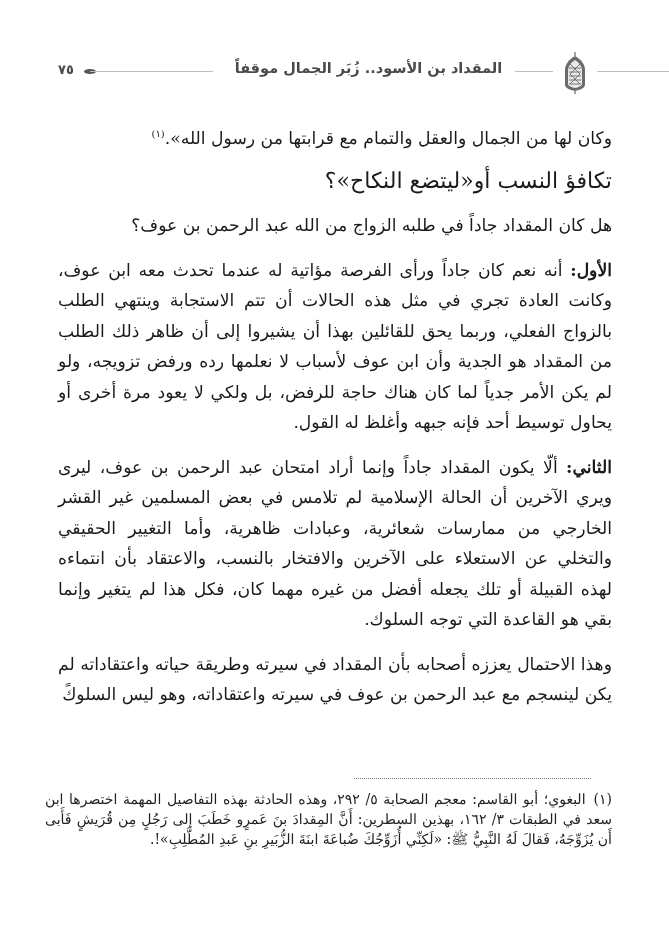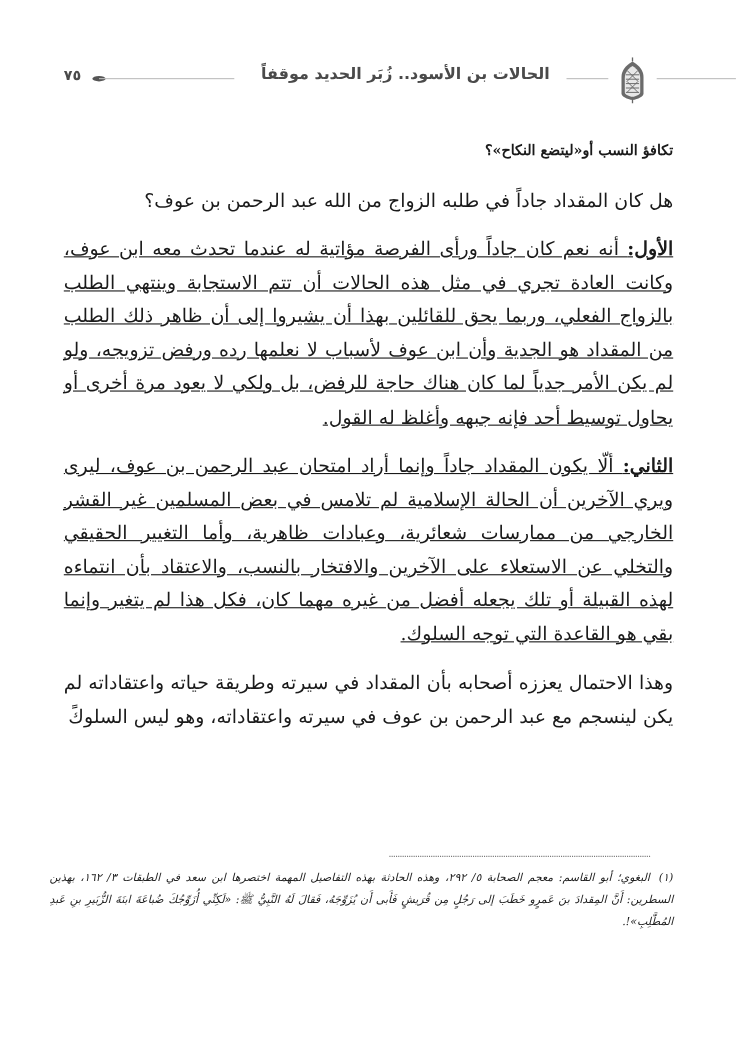--- a/index.html
+++ b/index.html
@@ -26,62 +26,65 @@
   .running-title { left: 229px; right: auto; transform: none; width: 279px; text-align: center; }
   .ornament { position: absolute; left: 562px; top: 2px; width: 26px; height: 42px; }
 
   
   .content {
     position: absolute; top: 123px; left: 58px; width: 554px; direction: rtl;
     font-size: 17.2px; line-height: 30.5px; text-align: justify;
   }
   .content p { margin: 0; }
   .p-first { margin-bottom: 12px !important; }
-  .subheading { font-weight: bold; font-size: 13px; margin-bottom: 14px !important; }
+  .subheading { font-weight: normal; font-size: 22px; margin-bottom: 14px !important; }
   .q { margin-bottom: 14px !important; }
   .intro { margin-bottom: 14px !important; }
-  .para { margin-bottom: 14px !important; text-decoration: underline; }
+  .para { margin-bottom: 14px !important; }
   .lead { font-weight: bold; }
   sup { font-size: 10px; line-height: 0; }
 
   
   .fn-sep {
     position: absolute; top: 778px; left: 354px; width: 237px; height: 0;
     border-top: 1px dotted #7a7a7a;
   }
   .footnotes {
     position: absolute; top: 789px; left: 45px; width: 567px; direction: rtl;
-    font-size: 10px; line-height: 20px; text-align: justify; color: #222; font-style: italic;
+    font-size: 14px; line-height: 20px; text-align: justify; color: #222;
   }
   .footnotes p { margin: 0; }
   .fn-num { margin-left: 8px; }
 </style>
 </head>
 <body>
 
 <div class="header">
   <span class="page-num">٧٥</span>
   <span class="hdr-dot"></span>
   <span class="hdr-line l1"></span>
-  <span class="running-title">الحالات بن الأسود.. زُبَر الحديد موقفاً</span>
+  <span class="running-title">المقداد بن الأسود.. زُبَر الجمال موقفاً</span>
   <span class="hdr-line l2"></span>
   <svg class="ornament" viewBox="0 0 26 42">
     <line x1="13" y1="0" x2="13" y2="4" stroke="#666" stroke-width="1.2"></line>
     <path d="M13 4 C 20 8, 23 13, 23 18 L 23 33 C 23 36, 18 38, 13 39 C 8 38, 3 36, 3 33 L 3 18 C 3 13, 6 8, 13 4 Z" fill="#6b6b6b"></path>
     <path d="M13 8 C 18 11, 20 15, 20 19 L 20 32 C 20 34, 16 35.5, 13 36 C 10 35.5, 6 34, 6 32 L 6 19 C 6 15, 8 11, 13 8 Z" fill="#e8e8e8"></path>
     <g stroke="#6b6b6b" stroke-width="0.9" fill="none">
       <path d="M7 16 L19 16 M7 20 L19 20 M7 24 L19 24 M7 28 L19 28 M7 32 L19 32"></path>
       <path d="M8 12 L18 22 M18 12 L8 22 M8 22 L18 32 M18 22 L8 32"></path>
     </g>
     <line x1="13" y1="39" x2="13" y2="42" stroke="#666" stroke-width="1.2"></line>
   </svg>
   <span class="hdr-line l3"></span>
 </div>
 
 <div class="content">
+  <p class="p-first">
+    <span>وكان لها من الجمال والعقل والتمام مع قرابتها من رسول الله».</span><sup>(١)</sup>
+  </p>
   <p class="subheading">تكافؤ النسب أو«ليتضع النكاح»؟</p>
   <p class="q">هل كان المقداد جاداً في طلبه الزواج من الله عبد الرحمن بن عوف؟</p>
   <p class="para">
     <span class="lead">الأول:</span><span> أنه نعم كان جاداً ورأى الفرصة مؤاتية له عندما تحدث معه ابن عوف، وكانت العادة تجري في مثل هذه الحالات أن تتم الاستجابة وينتهي الطلب بالزواج الفعلي، وربما يحق للقائلين بهذا أن يشيروا إلى أن ظاهر ذلك الطلب من المقداد هو الجدية وأن ابن عوف لأسباب لا نعلمها رده ورفض تزويجه، ولو لم يكن الأمر جدياً لما كان هناك حاجة للرفض، بل ولكي لا يعود مرة أخرى أو يحاول توسيط أحد فإنه جبهه وأغلظ له القول.</span>
   </p>
   <p class="para">
     <span class="lead">الثاني:</span><span> ألّا يكون المقداد جاداً وإنما أراد امتحان عبد الرحمن بن عوف، ليرى ويري الآخرين أن الحالة الإسلامية لم تلامس في بعض المسلمين غير القشر الخارجي من ممارسات شعائرية، وعبادات ظاهرية، وأما التغيير الحقيقي والتخلي عن الاستعلاء على الآخرين والافتخار بالنسب، والاعتقاد بأن انتماءه لهذه القبيلة أو تلك يجعله أفضل من غيره مهما كان، فكل هذا لم يتغير وإنما بقي هو القاعدة التي توجه السلوك.</span>
   </p>
   <p>وهذا الاحتمال يعززه أصحابه بأن المقداد في سيرته وطريقة حياته واعتقاداته لم يكن لينسجم مع عبد الرحمن بن عوف في سيرته واعتقاداته، وهو ليس السلوكً</p>
 </div>

